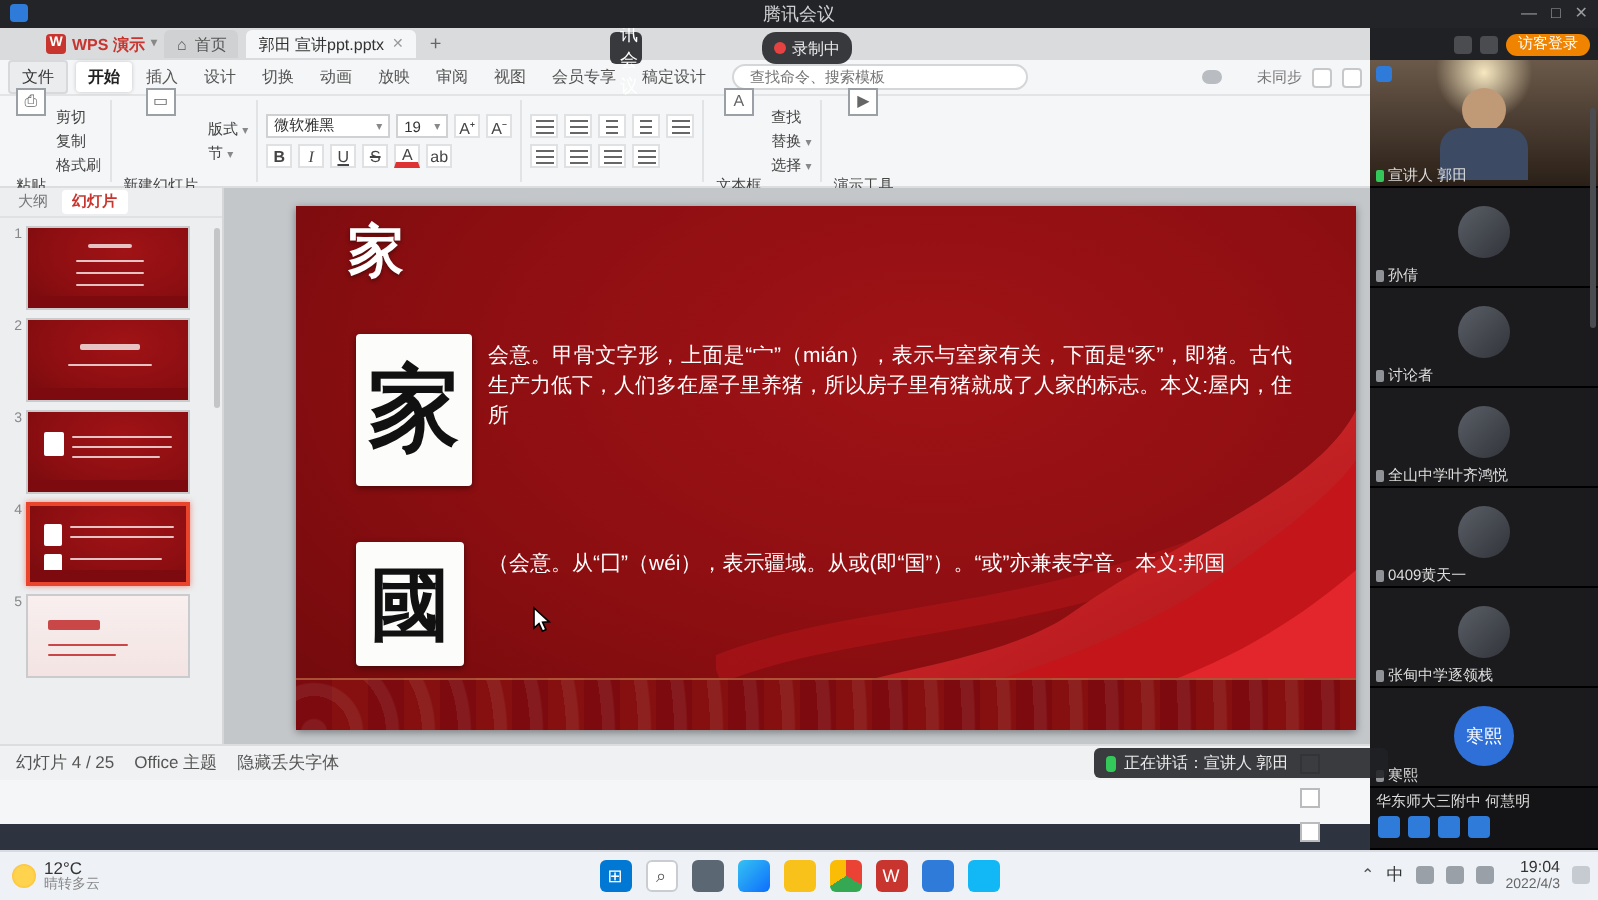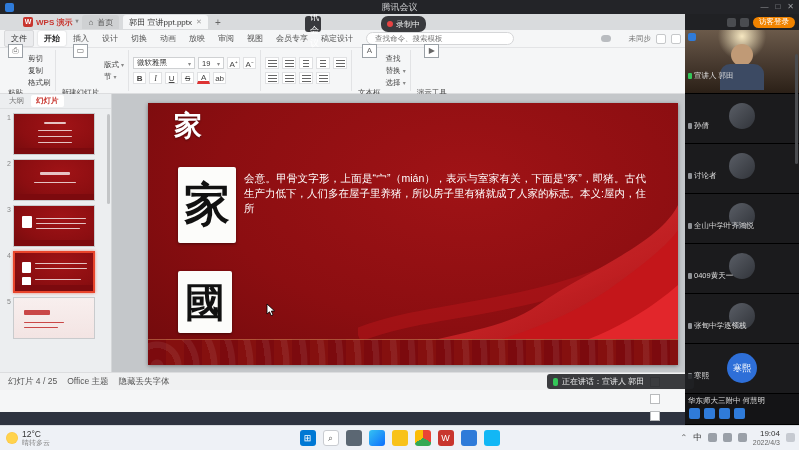--- a/index.html
+++ b/index.html
@@ -120,21 +120,21 @@
   .guestbtn{height:11px;background:#f08300;color:#fff;font-size:7.5px;border-radius:6px;padding:0 6px;display:flex;align-items:center;}
   .tile{position:relative;border-bottom:1px solid #000;background:#1b1b1d;overflow:hidden;}
   .tile.video{height:64px;background:radial-gradient(circle at 50% 10%,rgba(255,240,200,.95),rgba(255,240,200,0) 30%),linear-gradient(180deg,#6b5a4a 0%,#4a3c31 50%,#2b2017 100%);}
   .tile.t50{height:50px;}
   .tile.last{flex:1;background:#141416;}
   .head-sil{position:absolute;left:50%;top:14px;transform:translateX(-50%);width:22px;height:22px;border-radius:50%;background:#c09a76;}
   .body-sil{position:absolute;left:50%;top:34px;transform:translateX(-50%);width:44px;height:26px;border-radius:10px 10px 0 0;background:#3c4a63;}
   .badge{position:absolute;left:3px;top:3px;width:8px;height:8px;background:#2f7bd9;border-radius:2px;}
   .avatar{position:absolute;left:50%;top:9px;transform:translateX(-50%);width:26px;height:26px;border-radius:50%;background:linear-gradient(135deg,#5a5e66,#31343a);}
   .avatar.blue{width:30px;height:30px;background:#2e6fd8;display:flex;align-items:center;justify-content:center;color:#fff;font-size:9px;}
-  .pname{position:absolute;left:3px;bottom:12px;display:flex;align-items:center;gap:2px;max-width:108px;}
+  .pname{position:absolute;left:3px;bottom:0;display:flex;align-items:center;gap:2px;max-width:108px;}
   .pname .nm{font-size:7.5px;color:#ddd;white-space:nowrap;overflow:hidden;text-overflow:ellipsis;}
   .micico{width:4px;height:6px;border-radius:1px;background:#8f9296;flex:0 0 auto;}
   .micico.on{background:#34c759;}
   .reactrow{position:absolute;left:4px;top:14px;display:flex;gap:4px;}
   .reactrow .r{width:11px;height:11px;border-radius:2px;background:#2f7bd9;}
   .p-scroll{position:absolute;right:1px;top:40px;width:3px;height:110px;background:#4a4c50;border-radius:2px;}
   .lastname{position:absolute;left:3px;top:2px;font-size:7.5px;color:#ddd;white-space:nowrap;}
 
   
   .taskbar{position:absolute;left:0;top:425px;width:799px;height:25px;background:#eef1f6;border-top:1px solid #d8dbe0;z-index:36;display:flex;align-items:center;}
@@ -389,20 +389,21 @@
           </svg>
           <div class="s-band"></div>
           <div class="s-title">家</div>
           <div class="sealbox b1">
             <span class="seal">家</span>
           </div>
           <div class="sealbox b2">
             <span class="seal">國</span>
           </div>
           <div class="s-p p1">会意。甲骨文字形，上面是“宀”（mián），表示与室家有关，下面是“豕”，即猪。古代生产力低下，人们多在屋子里养猪，所以房子里有猪就成了人家的标志。本义:屋内，住所</div>
+          <div class="s-p p2">（会意。从“囗”（wéi），表示疆域。从或(即“国”）。“或”亦兼表字音。本义:邦国</div>
         </div>
       </div>
     </div>
 
     <div class="statusbar">
       <span>幻灯片 4 / 25</span>
       <span>Office 主题</span>
       <span>隐藏丢失字体</span>
       <div class="sb-right">
         <span class="beautify">

